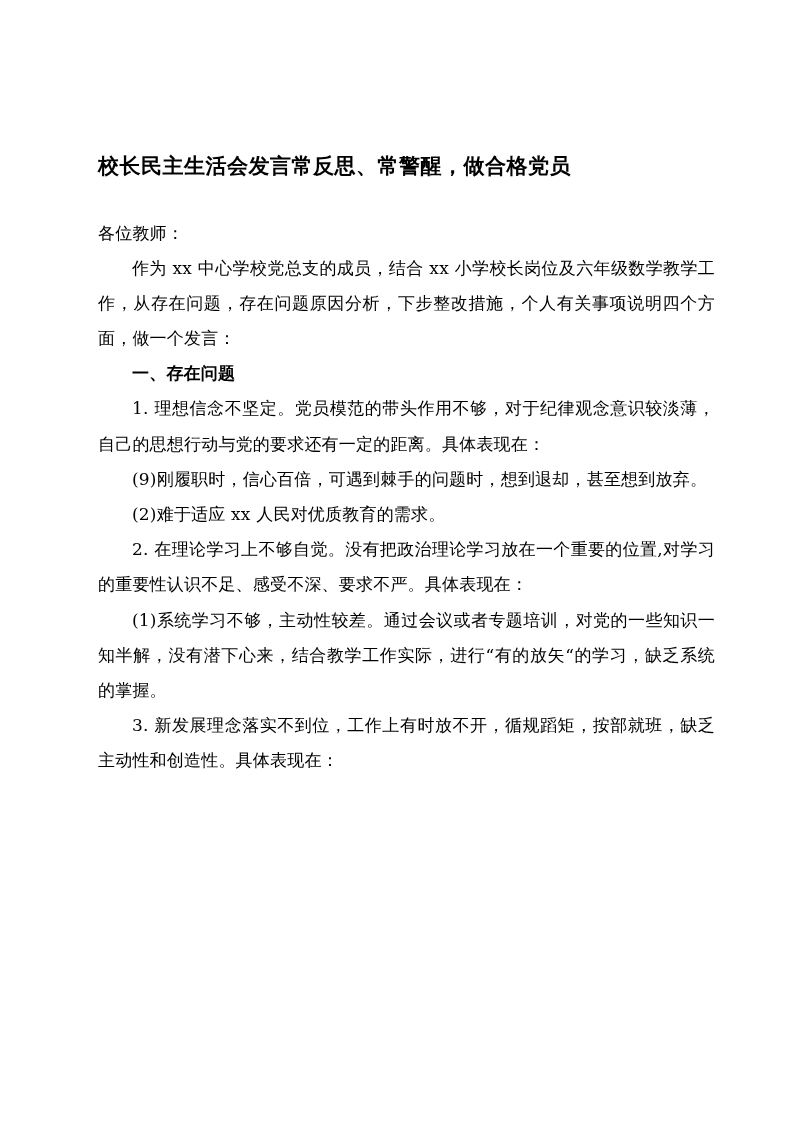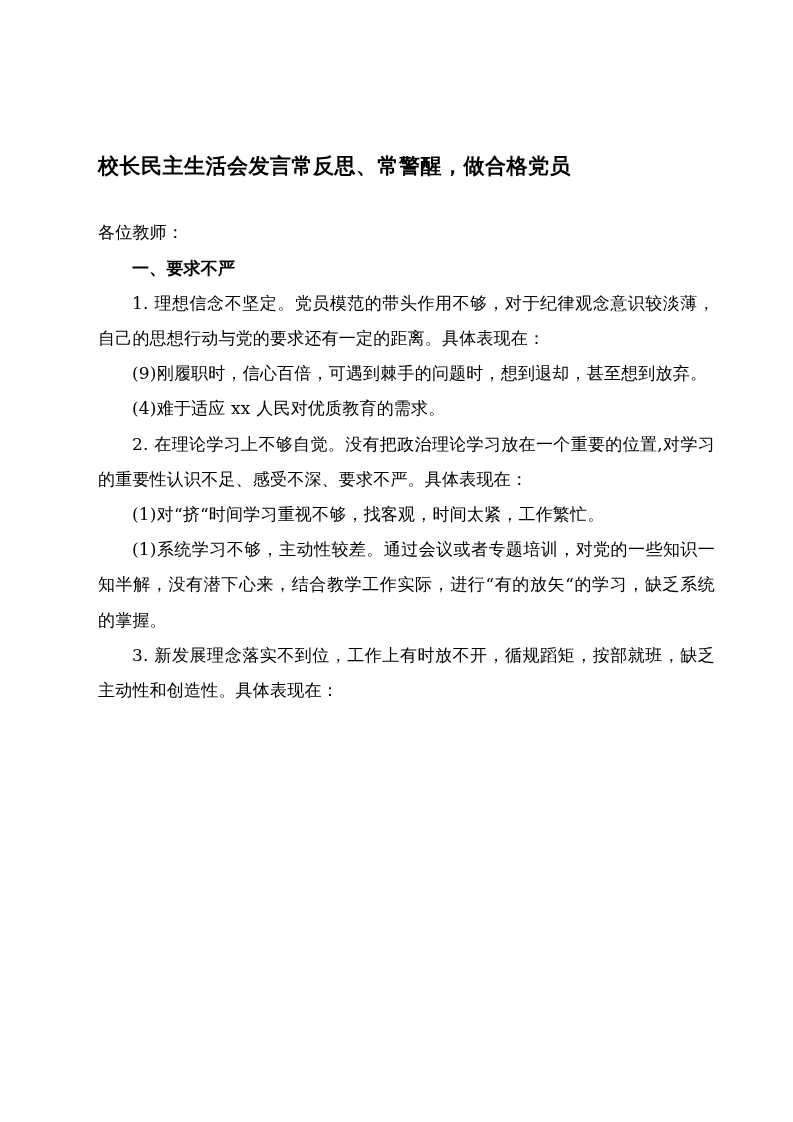--- a/index.html
+++ b/index.html
@@ -39,31 +39,30 @@
     letter-spacing: 0.2px;
   }
   .indent {
     text-indent: 2em;
   }
   .bold {
     font-weight: bold;
   }
   .noindent {
     text-indent: 0;
-    font-family: Liberation Mono, monospace;
   }
 </style>
 </head>
 <body>
 
 <div class="page">
   <h1 class="doc-title">校长民主生活会发言常反思、常警醒，做合格党员</h1>
 
   <p class="para noindent">各位教师：</p>
-  <p class="para indent bold">一、要求不严</p>
+  <p class="para indent">作为 xx 中心学校党总支的成员，结合 xx 小学校长岗位及六年级数学教学工作，从存在问题，存在问题原因分析，下步整改措施，个人有关事项说明四个方面，做一个发言：</p>
+  <p class="para indent bold">一、存在问题</p>
   <p class="para indent">1. 理想信念不坚定。党员模范的带头作用不够，对于纪律观念意识较淡薄，自己的思想行动与党的要求还有一定的距离。具体表现在：</p>
   <p class="para indent">(9)刚履职时，信心百倍，可遇到棘手的问题时，想到退却，甚至想到放弃。</p>
-  <p class="para indent">(4)难于适应 xx 人民对优质教育的需求。</p>
+  <p class="para indent">(2)难于适应 xx 人民对优质教育的需求。</p>
   <p class="para indent">2. 在理论学习上不够自觉。没有把政治理论学习放在一个重要的位置,对学习的重要性认识不足、感受不深、要求不严。具体表现在：</p>
-  <p class="para indent">(1)对“挤“时间学习重视不够，找客观，时间太紧，工作繁忙。</p>
   <p class="para indent">(1)系统学习不够，主动性较差。通过会议或者专题培训，对党的一些知识一知半解，没有潜下心来，结合教学工作实际，进行“有的放矢“的学习，缺乏系统的掌握。</p>
   <p class="para indent">3. 新发展理念落实不到位，工作上有时放不开，循规蹈矩，按部就班，缺乏主动性和创造性。具体表现在：</p>
 </div>
 
 </body></html>

